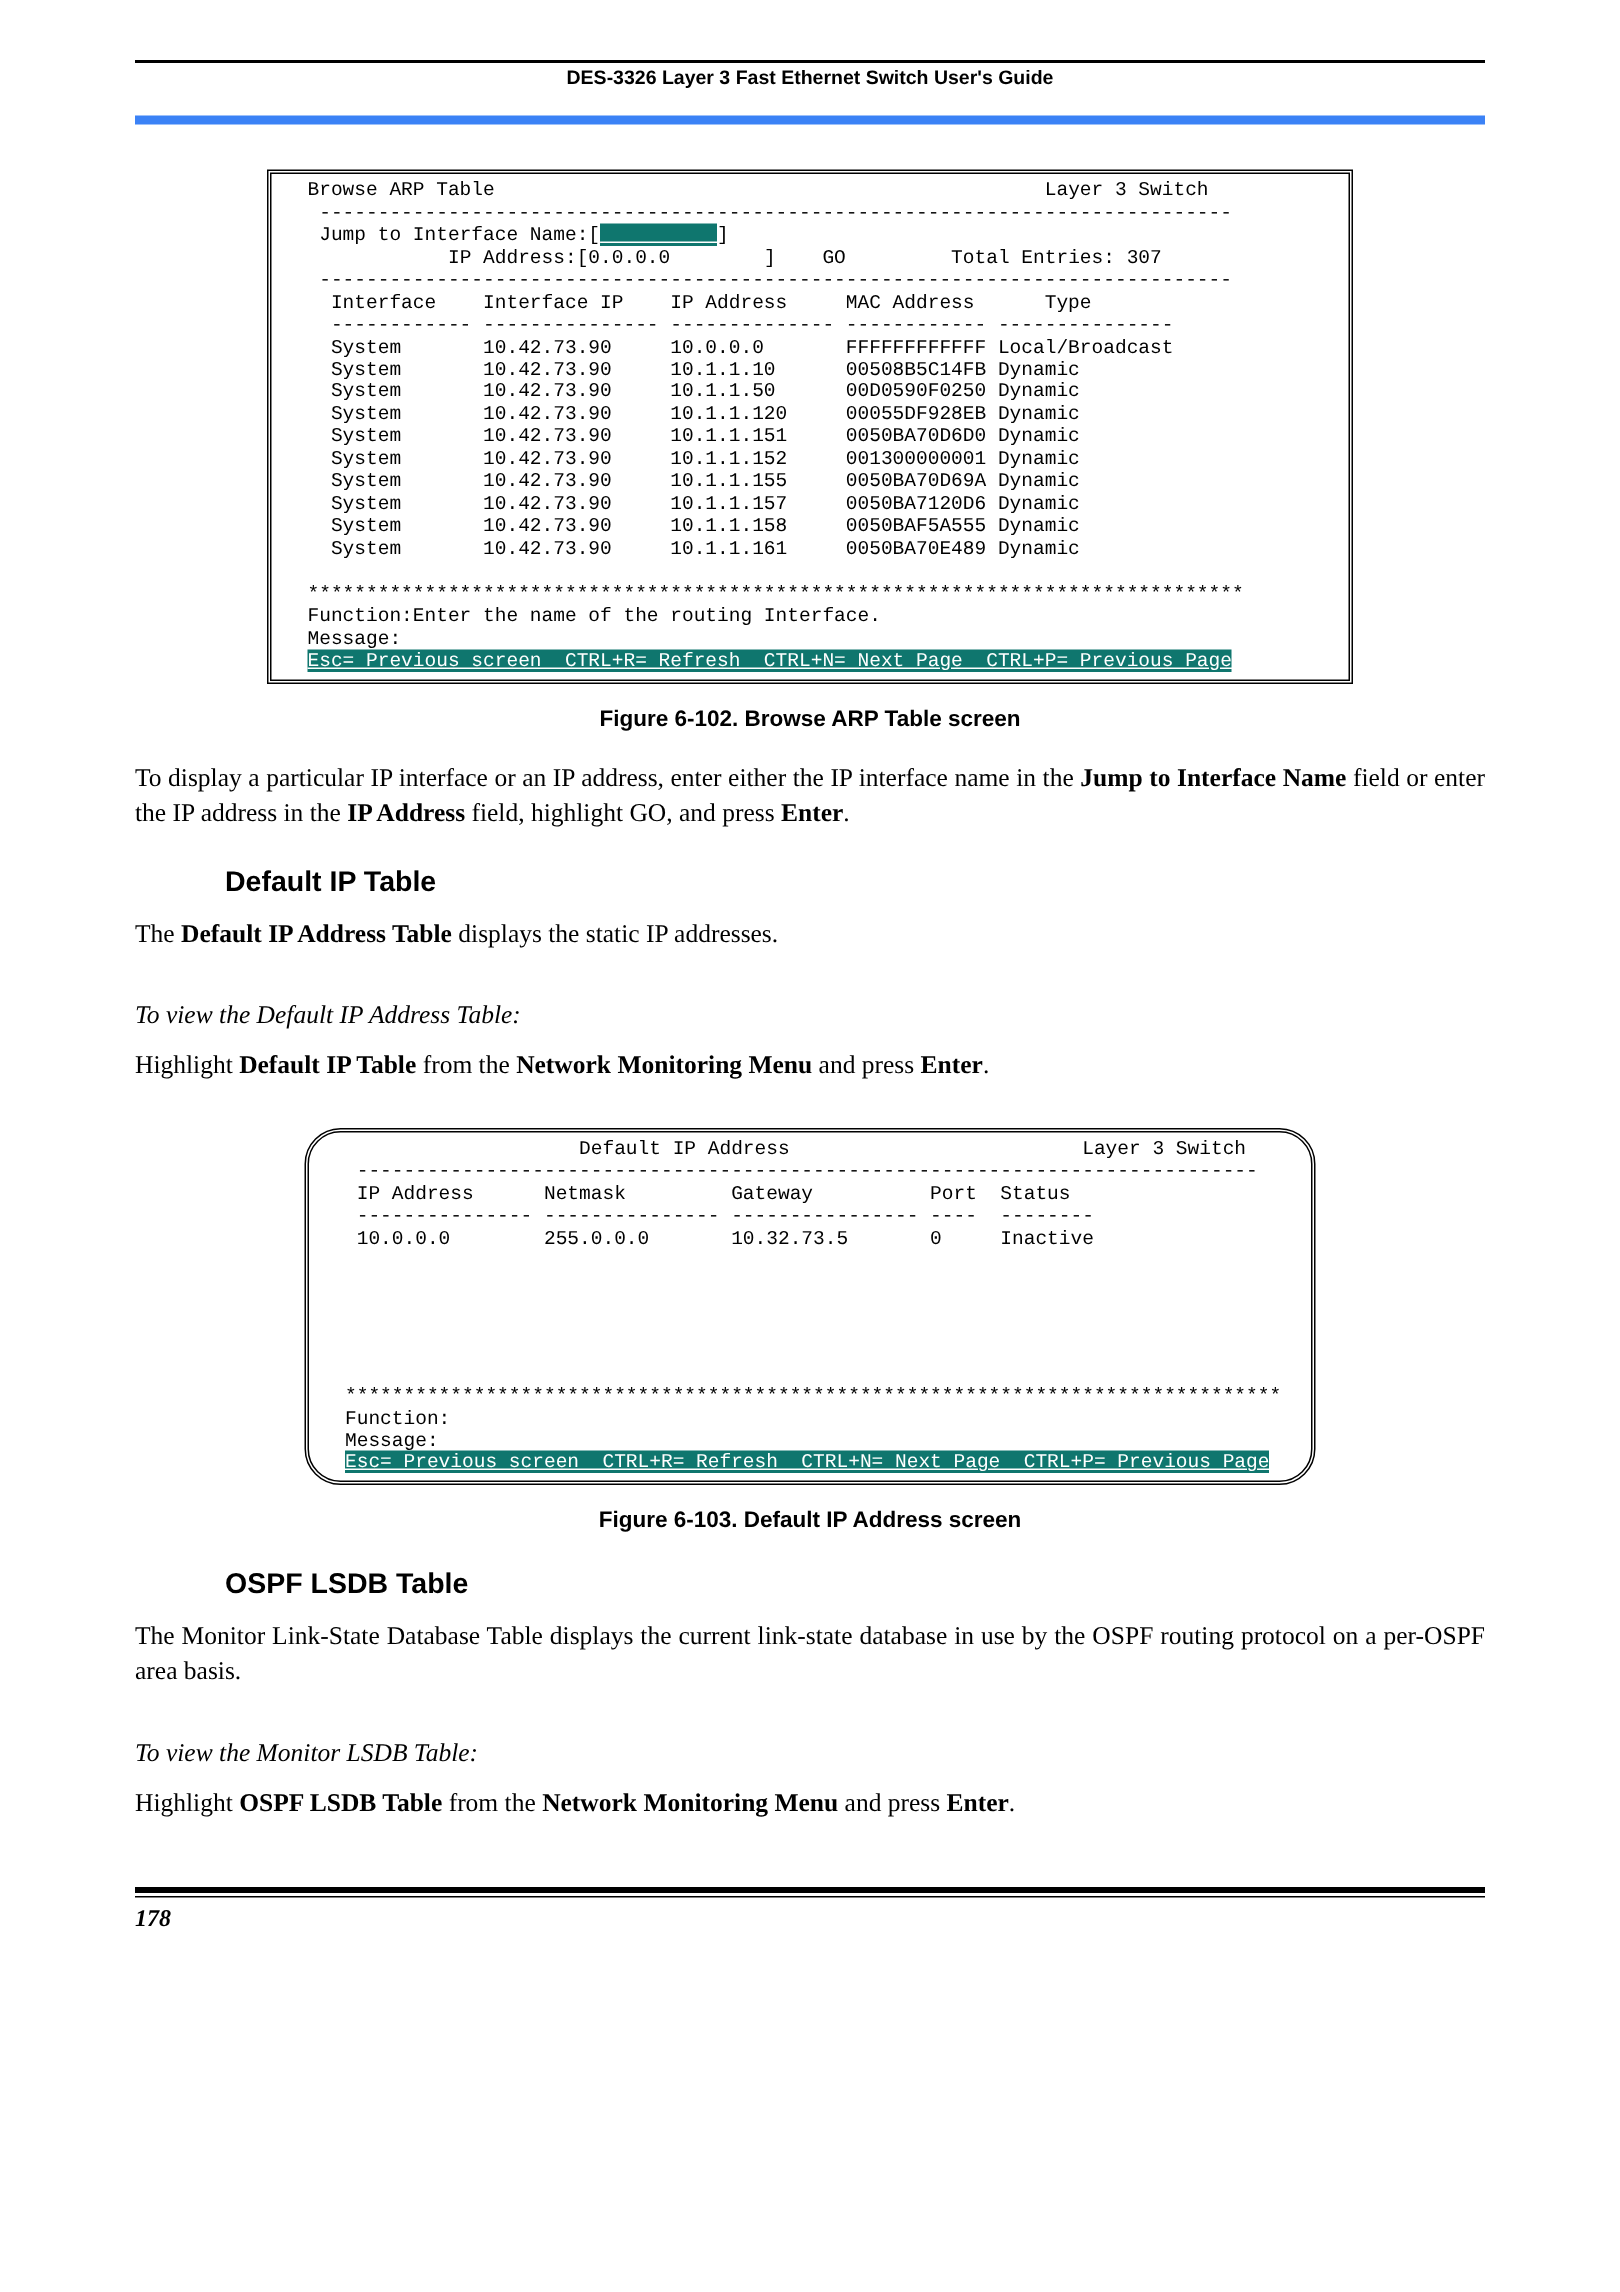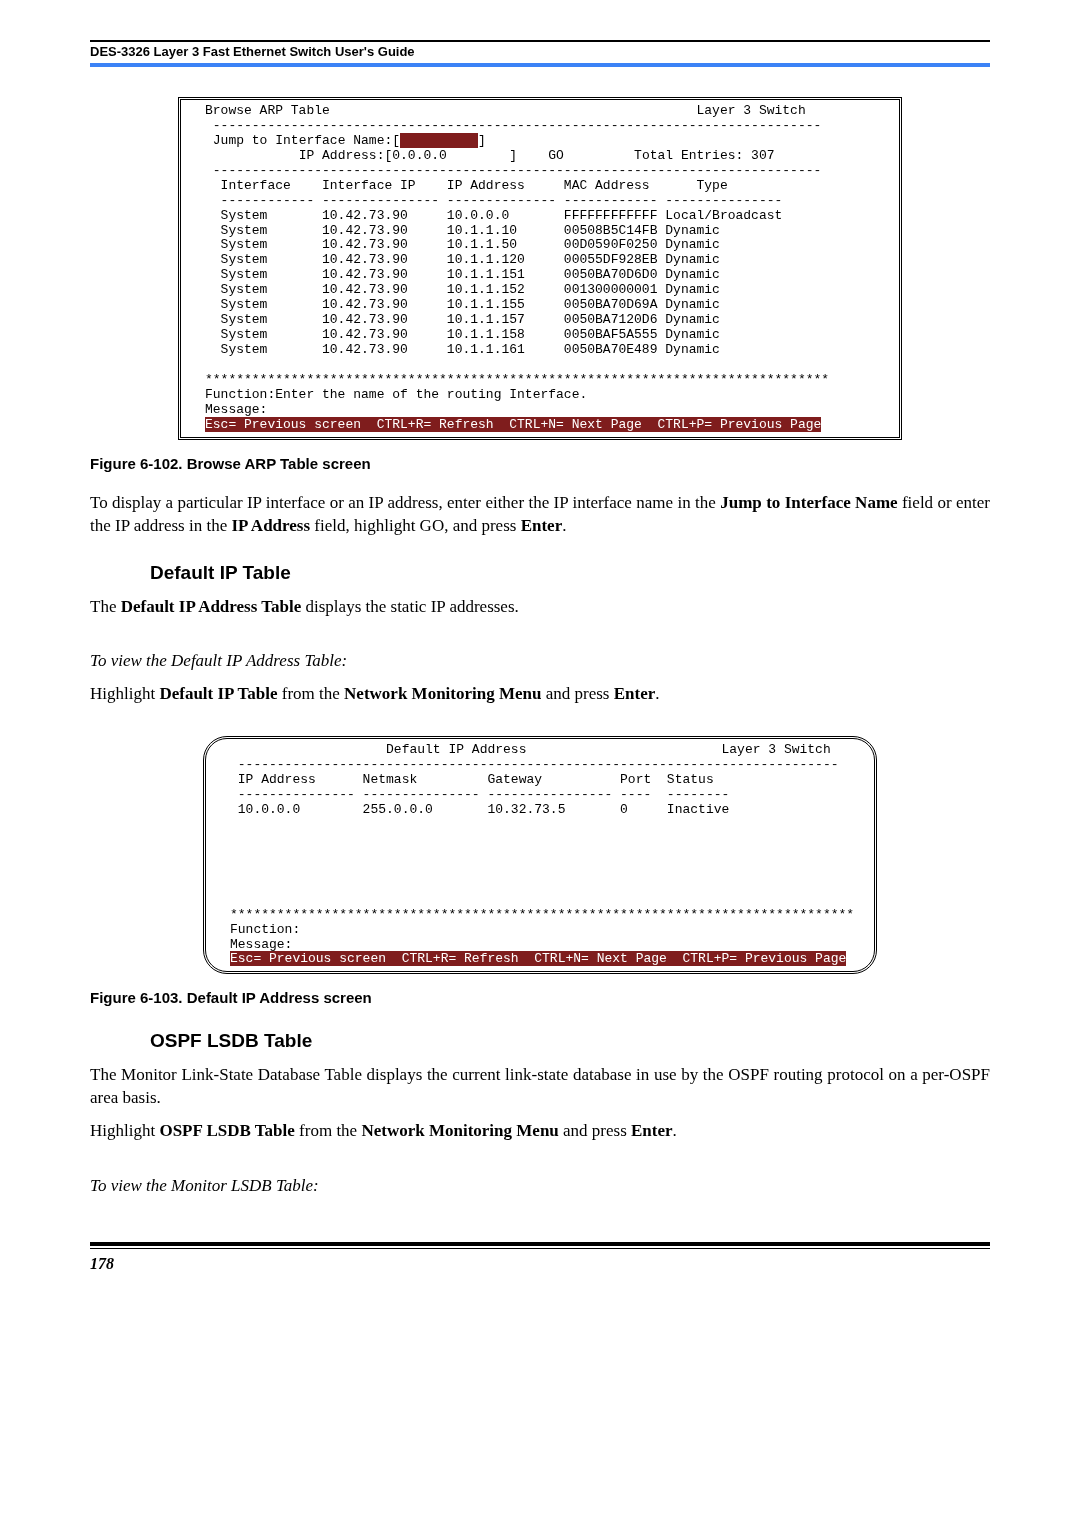--- a/index.html
+++ b/index.html
@@ -11,49 +11,50 @@
     width: 1080px;
   }
   .page {
     padding: 40px 90px 30px 90px;
   }
   .header-rule-top {
     border-top: 2px solid #000;
     margin-bottom: 2px;
   }
   .header-title {
-    text-align: left;
+    text-align: center;
     font-size: 13px;
     font-family: Arial, Helvetica, sans-serif;
     font-weight: bold;
-    padding-bottom: 4px;
-    border-bottom: 4px solid #3b82f6;
+    padding-bottom: 18px;
+    border-bottom: 6px solid #3b82f6;
   }
   .terminal {
     margin: 30px auto 15px auto;
     border: 3px double #000;
     font-family: 'Courier New', monospace;
     font-size: 13px;
     line-height: 1.15;
     white-space: pre;
     padding: 4px 24px;
     width: 670px;
     color:#000;
     background:#fff;
   }
   .terminal-small {
     width: 620px;
     border-radius: 24px;
   }
   .inverse {
-    background: #7f1d1d;
+    background: #0f766e;
     color: #fff;
+    text-decoration: underline;
   }
   .fig-caption {
-    text-align: left;
+    text-align: center;
     font-family: Arial, Helvetica, sans-serif;
     font-weight: bold;
     font-size: 15px;
     margin: 12px 0 20px 0;
   }
   .body-text {
     font-size: 17px;
     line-height: 1.35;
     margin: 10px 0;
     text-align: justify;
@@ -143,22 +144,22 @@
 <span>Function:</span>
 <span>Message:</span>
 <span class="inverse">Esc= Previous screen  CTRL+R= Refresh  CTRL+N= Next Page  CTRL+P= Previous Page</span></div>
 
   <div class="fig-caption">Figure 6-103.  Default IP Address screen</div>
 
   <div class="section-heading">OSPF LSDB Table</div>
 
   <p class="body-text">The Monitor Link-State Database Table displays the current link-state database in use by the OSPF routing protocol on a per-OSPF area basis.</p>
 
+  <p class="body-text bold-italic">To view the Monitor LSDB Table:</p>
+
   <p class="body-text">
     <span>Highlight </span><span class="bold">OSPF LSDB Table</span><span> from the </span><span class="bold">Network Monitoring Menu</span><span> and press </span><span class="bold">Enter</span>.
   </p>
-
-  <p class="body-text bold-italic">To view the Monitor LSDB Table:</p>
 
   <div class="footer-rule"></div>
   <div class="page-num">178</div>
 
 </div>
 
 </body></html>

